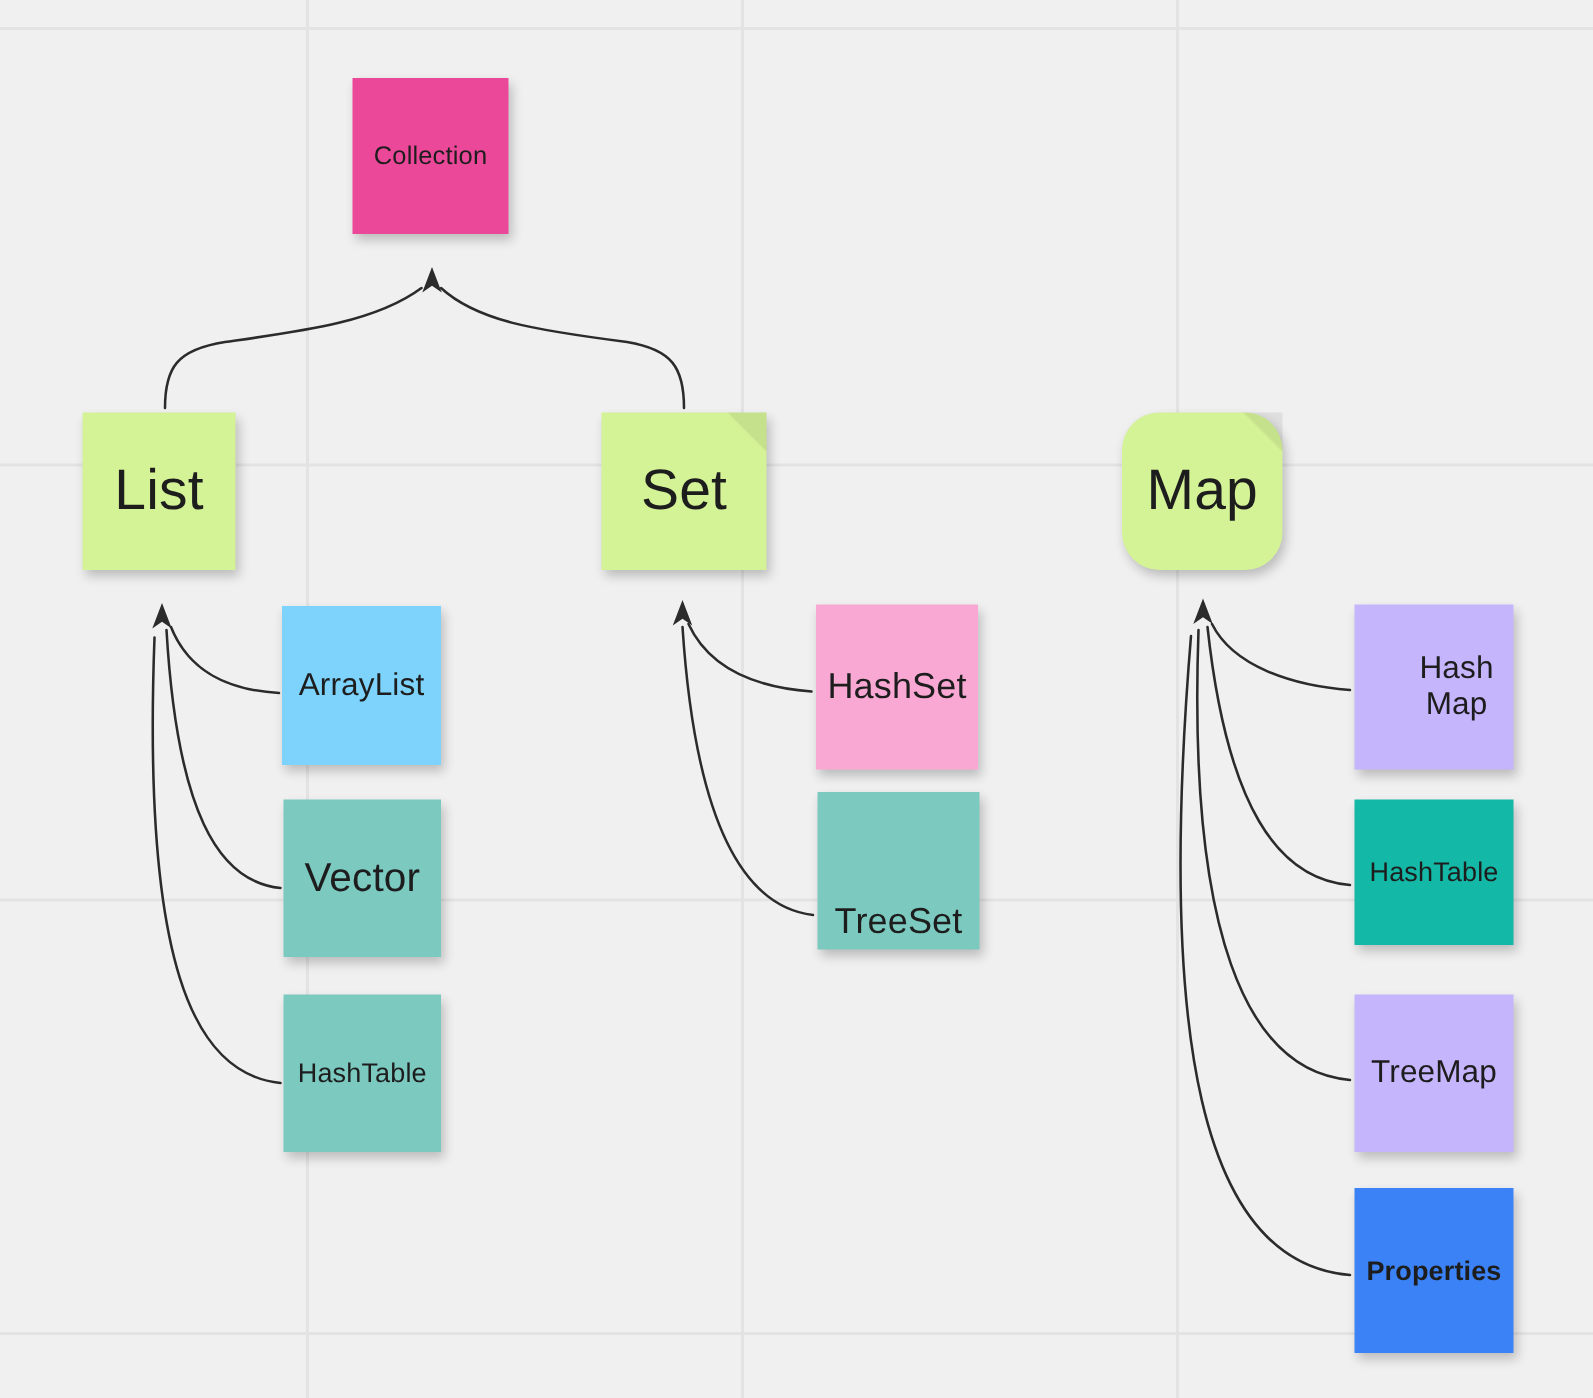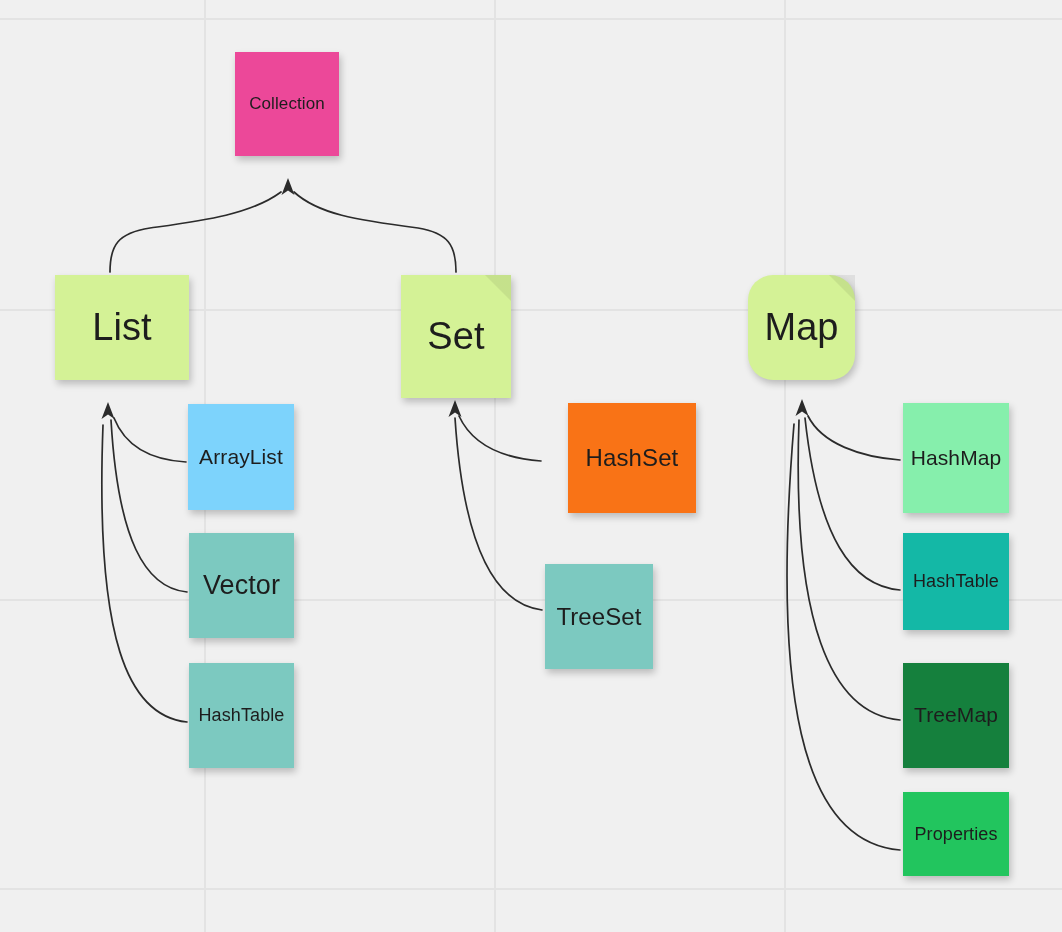--- a/index.html
+++ b/index.html
@@ -82,51 +82,51 @@
         <path d="M 108 402 L 101.5 419 L 108 414.5 L 114.5 419 Z" fill="#2b2b2b"></path>
         <path d="M 455 400 L 448.5 417 L 455 412.5 L 461.5 417 Z" fill="#2b2b2b"></path>
         <path d="M 802 399 L 795.5 416 L 802 411.5 L 808.5 416 Z" fill="#2b2b2b"></path>
       </g>
   </svg>
 
   <div id="notes-layer">
       <div class="note green" style="left: 235px; top: 52px; width: 104px; height: 104px; font-size: 17px; background: #ec4899; color: rgb(29, 29, 29);">
         <span>Collection</span>
       </div>
-      <div class="note green" style="left: 55px; top: 275px; width: 134px; height: 105px; font-size: 38px; background: rgb(212, 242, 150); color: rgb(29, 29, 29); text-align: center;">
+      <div class="note green" style="left: 55px; top: 275px; width: 102px; height: 105px; font-size: 38px; background: rgb(212, 242, 150); color: rgb(29, 29, 29); text-align: center;">
         <span>List</span>
       </div>
-      <div class="note green folded" style="left: 401px; top: 275px; width: 110px; height: 123px; font-size: 38px; background: rgb(212, 242, 150); color: rgb(29, 29, 29);">
+      <div class="note green folded" style="left: 401px; top: 275px; width: 110px; height: 105px; font-size: 38px; background: rgb(212, 242, 150); color: rgb(29, 29, 29);">
         <span>Set</span>
       </div>
       <div class="note green folded" style="left: 748px; top: 275px; width: 107px; height: 105px; font-size: 38px; background: rgb(212, 242, 150); color: rgb(29, 29, 29); border-radius: 25px;">
         <span>Map</span>
       </div>
       <div class="note teal" style="left: 188px; top: 404px; width: 106px; height: 106px; font-size: 21px; background: #7dd3fc; color: rgb(29, 29, 29);">
         <span>ArrayList</span>
       </div>
       <div class="note teal" style="left: 189px; top: 533px; width: 105px; height: 105px; font-size: 27px; background: rgb(124, 201, 192); color: rgb(29, 29, 29);">
         <span>Vector</span>
       </div>
       <div class="note teal" style="left: 189px; top: 663px; width: 105px; height: 105px; font-size: 18px; background: rgb(124, 201, 192); color: rgb(29, 29, 29);">
         <span>HashTable</span>
       </div>
-      <div class="note teal" style="left: 544px; top: 403px; width: 128px; height: 110px; font-size: 24px; background: #f97316; color: rgb(29, 29, 29); margin-left: 24px;">
+      <div class="note teal" style="left: 544px; top: 403px; width: 108px; height: 110px; font-size: 24px; background: #f9a8d4; color: rgb(29, 29, 29);">
         <span>HashSet</span>
       </div>
-      <div class="note teal" style="left: 545px; top: 564px; width: 108px; height: 105px; font-size: 24px; background: rgb(124, 201, 192); color: rgb(29, 29, 29);">
+      <div class="note teal" style="left: 545px; top: 528px; width: 108px; height: 105px; font-size: 24px; background: rgb(124, 201, 192); color: rgb(29, 29, 29); align-items: flex-end;">
         <span>TreeSet</span>
       </div>
-      <div class="note teal" style="left: 903px; top: 403px; width: 106px; height: 110px; font-size: 21px; background: #86efac; color: rgb(29, 29, 29);">
+      <div class="note teal" style="left: 903px; top: 403px; width: 106px; height: 110px; font-size: 21px; background: #c4b5fd; color: rgb(29, 29, 29); padding-left: 36px;">
         <span>HashMap</span>
       </div>
       <div class="note teal" style="left: 903px; top: 533px; width: 106px; height: 97px; font-size: 18px; background: #14b8a6; color: rgb(29, 29, 29);">
         <span>HashTable</span>
       </div>
-      <div class="note teal" style="left: 903px; top: 663px; width: 106px; height: 105px; font-size: 21px; background: #15803d; color: rgb(29, 29, 29);">
+      <div class="note teal" style="left: 903px; top: 663px; width: 106px; height: 105px; font-size: 21px; background: #c4b5fd; color: rgb(29, 29, 29);">
         <span>TreeMap</span>
       </div>
-      <div class="note teal" style="left: 903px; top: 792px; width: 106px; height: 84px; font-size: 18px; background: #22c55e; color: rgb(29, 29, 29);">
+      <div class="note teal" style="left: 903px; top: 792px; width: 106px; height: 110px; font-size: 18px; background: #3b82f6; color: rgb(29, 29, 29); font-weight: bold;">
         <span>Properties</span>
       </div>
     </div>
 
 </div>
 
 </body></html>

